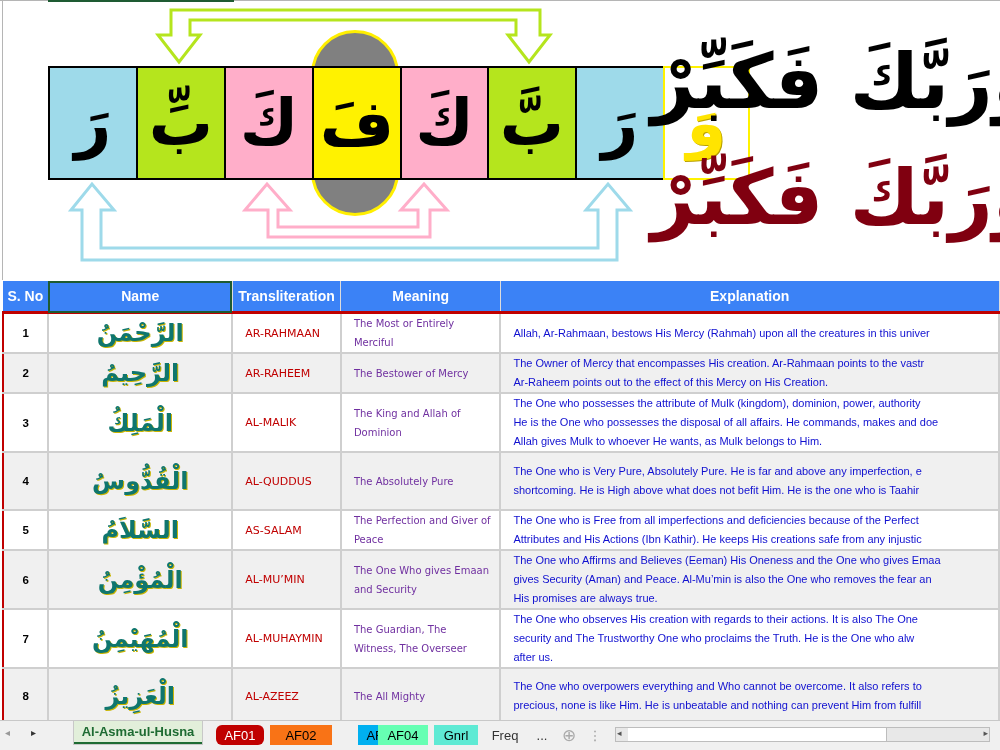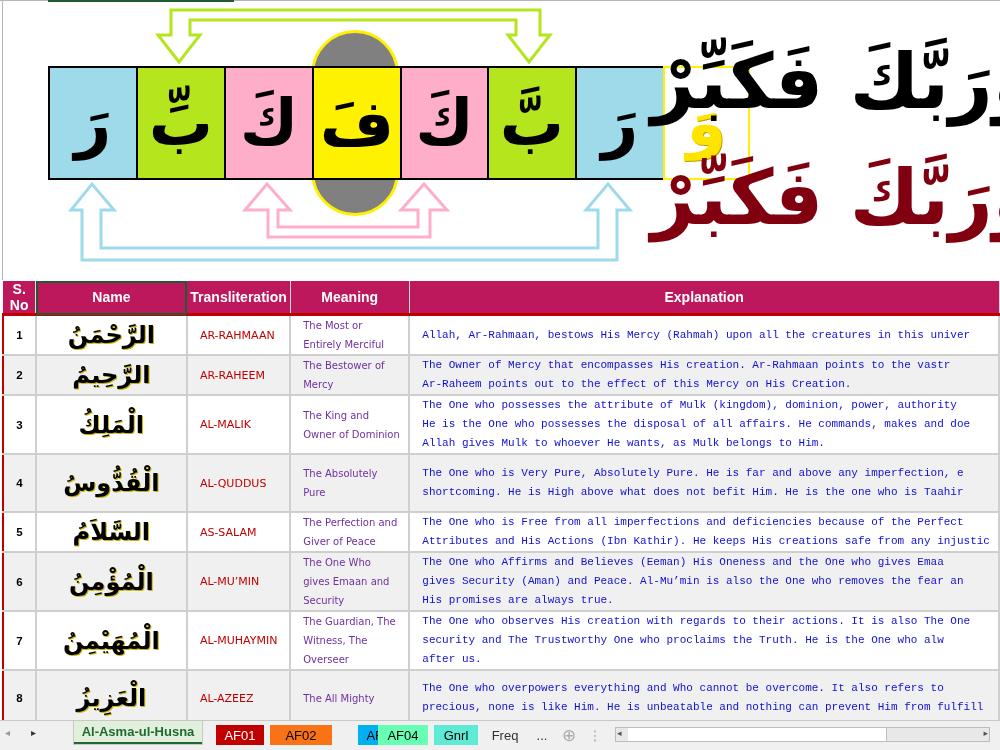--- a/index.html
+++ b/index.html
@@ -9,28 +9,28 @@
   #drawing { position:absolute; left:0; top:0; width:1000px; height:280px; background:#fff; overflow:hidden; }
   .topline { position:absolute; left:0; top:0; width:1000px; height:1px; background:#b5b5b5; }
   .topline-sel { position:absolute; left:48px; top:0; width:186px; height:2px; background:#1e5b32; }
   .leftline { position:absolute; left:2px; top:0; width:1px; height:280px; background:#b5b5b5; }
   .box { position:absolute; top:66px; height:114px; box-sizing:border-box; border:2px solid #000; display:flex; align-items:center; justify-content:center; font-family:"DejaVu Sans", sans-serif; font-weight:bold; font-size:64px; color:#000; line-height:1; }
   .pill { position:absolute; left:311px; top:30px; width:88px; height:186px; border-radius:44px; background:#808080; border:3px solid #ffef00; box-sizing:border-box; }
   .big-ar { position:absolute; right:-40px; font-family:"DejaVu Sans", sans-serif; font-weight:bold; font-size:76px; line-height:1; white-space:nowrap; direction:rtl; }
   
   #grid { position:absolute; left:0; top:280px; width:1000px; height:440px; overflow:hidden; }
   table { border-collapse:collapse; table-layout:fixed; position:absolute; left:2px; top:1px; }
-  th { background:#be185d; color:#fff; font-family:"Liberation Sans", sans-serif; font-weight:bold; font-size:14px; height:30px; padding:0; border-right:1px solid #dcdcdc; border-bottom:3px solid #c00000; text-align:center; }
+  th { background:#3b82f6; color:#fff; font-family:"Liberation Sans", sans-serif; font-weight:bold; font-size:14px; height:30px; padding:0; border-right:1px solid #dcdcdc; border-bottom:3px solid #c00000; text-align:center; }
   th.sel { outline:2px solid #1e5b32; outline-offset:-2px; }
   td { border:2px solid #cfcfcf; padding:0 8px; font-size:11.5px; vertical-align:middle; overflow:hidden; }
   td.sno { font-family:"Liberation Sans", sans-serif; font-weight:bold; color:#000; text-align:center; padding:0; border-left:2px solid #c00000; }
-  td.ar { text-align:center; color:#000000; font-family:"DejaVu Sans", sans-serif; font-weight:bold; font-size:24px; direction:rtl; text-shadow:1px 1px 0 #c8b400; }
+  td.ar { text-align:center; color:#0f766e; font-family:"DejaVu Sans", sans-serif; font-weight:bold; font-size:24px; direction:rtl; text-shadow:1px 1px 0 #c8b400; }
   td.tr { color:#c00000; font-family:"DejaVu Sans", sans-serif; font-size:11px; padding-left:12px; }
   td.mn { color:#7030a0; font-family:"DejaVu Sans", sans-serif; font-size:10px; line-height:19px; padding-left:12px; }
-  td.ex { color:#1010d0; font-family:Liberation Mono, monospace; font-size:11px; line-height:19px; padding-left:12px; white-space:nowrap; }
+  td.ex { color:#1010d0; font-family:Liberation Sans, sans-serif; font-size:11px; line-height:19px; padding-left:12px; white-space:nowrap; }
   tr.alt td { background:#f0f0f0; }
   
   #tabs { position:absolute; left:0; top:720px; width:1000px; height:30px; background:#f0f0f0; border-top:1px solid #c8c8c8; font-family:"Liberation Sans", sans-serif; }
   .tab { position:absolute; top:4px; height:20px; font-size:13px; display:flex; align-items:center; justify-content:center; box-sizing:border-box; }
   .nav { position:absolute; top:6px; font-size:10px; color:#999; }
   .hscroll { position:absolute; left:615px; top:6px; width:375px; height:15px; border:1px solid #bdbdbd; background:#e8e8e8; box-sizing:border-box; }
   .hscroll .thumb { position:absolute; left:12px; top:0; width:258px; height:13px; background:#fff; border-right:1px solid #bdbdbd; }
 </style>
 </head>
 <body>
@@ -105,21 +105,21 @@
         <td class="mn">The Bestower of Mercy</td>
         <td class="ex">
             <div>The Owner of Mercy that encompasses His creation. Ar-Rahmaan points to the vastr</div>
             <div>Ar-Raheem points out to the effect of this Mercy on His Creation.</div>
           </td>
       </tr>
       <tr style="height:58px">
         <td class="sno">3</td>
         <td class="ar">الْمَلِكُ</td>
         <td class="tr">AL-MALIK</td>
-        <td class="mn">The King and Owner of Dominion</td>
+        <td class="mn">The King and Allah of Dominion</td>
         <td class="ex">
             <div>The One who possesses the attribute of Mulk (kingdom), dominion, power, authority</div>
             <div>He is the One who possesses the disposal of all affairs. He commands, makes and doe</div>
             <div>Allah gives Mulk to whoever He wants, as Mulk belongs to Him.</div>
           </td>
       </tr>
       <tr class="alt" style="height:58px">
         <td class="sno">4</td>
         <td class="ar">الْقُدُّوسُ</td>
         <td class="tr">AL-QUDDUS</td>
@@ -173,21 +173,21 @@
       </tr>
     </tbody>
   </table>
 </div>
 
 <div id="tabs">
   <span class="nav" style="left:5px;">◂</span>
   <span class="nav" style="left:31px;color:#333;">▸</span>
 
   <div class="tab" style="left:74px;top:0;height:23px;width:128px;background:#e2efda;color:#1e6b32;font-weight:bold;border-bottom:2px solid #1e6b32;box-shadow:0 0 0 1px #c8c8c8;">Al-Asma-ul-Husna</div>
-  <div class="tab" style="left:216px;width:48px;background:#c00000;color:#fff;">AF01</div>
+  <div class="tab" style="left:216px;width:48px;background:#c00000;color:#fff;border-radius:6px;">AF01</div>
   <div class="tab" style="left:270px;width:62px;background:#f97316;color:#000;">AF02</div>
   <div class="tab" style="left:325px;width:48px;background:#00b0f0;color:#000;margin-left:33px;">AF03</div>
   <div class="tab" style="left:378px;width:50px;background:#66ffb3;color:#000;">AF04</div>
   <div class="tab" style="left:434px;width:44px;background:#5eead4;color:#000;">Gnrl</div>
   <div class="tab" style="left:484px;width:42px;color:#333;">Freq</div>
   <div class="tab" style="left:532px;width:20px;color:#333;">...</div>
   <div class="tab" style="left:558px;width:22px;color:#aaa;font-size:17px;">⊕</div>
   <div class="tab" style="left:588px;width:14px;color:#999;">⋮</div>
 
   <div class="hscroll">

